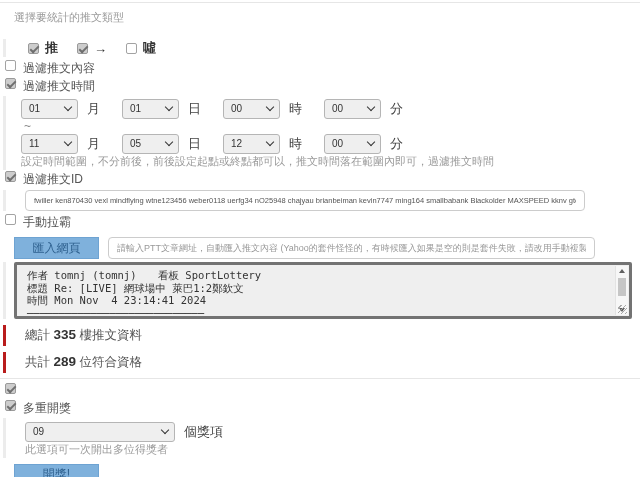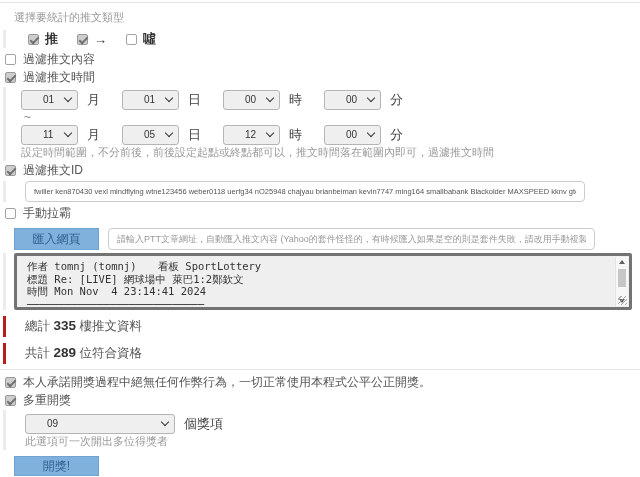--- a/index.html
+++ b/index.html
@@ -9,31 +9,31 @@
     font-size: 12px;
     color: #555;
     background: #fff;
     overflow: hidden;
     padding-top: 2px;
   }
   .hr { border: 0; border-top: 1px solid #e6e6e6; }
   .hr.top { margin: 0 0 7px 0; }
   .hr.mid { margin: 5px 0 4px 0; }
 
-  .section-label { color: #999; font-size: 11px; margin: 0 0 5px 14px; }
+  .section-label { color: #999; font-size: 11px; margin: 0 0 14px 14px; }
 
   .indent {
     margin-left: 3px;
     border-left: 3px solid #ececec;
     padding-left: 19px;
   }
   .indent.type-indent { padding-left: 22px; margin-bottom: 3px; }
   .indent.date-indent { padding: 2px 0 2px 15px; margin-top: 1px; }
 
-  .cbrow { display: flex; align-items: center; gap: 7px; padding-left: 5px; margin: 1px 0; min-height: 16px; }
+  .cbrow { display: flex; gap: 7px; padding-left: 5px; margin: 1px 0; min-height: 16px; }
   .cbrow .lbl { color: #555; font-size: 12px; }
 
   .cb {
     width: 11px; height: 11px; flex: none;
     border: 1px solid #a3a3a3; border-radius: 2px;
     background: #fff; display: inline-block; position: relative;
     cursor: pointer;
   }
   .cb.checked { background: #cdcdcd; border-color: #9a9a9a; }
   .cb.checked::after {
@@ -48,21 +48,21 @@
   .type-opt .tlabel { font-size: 13px; font-weight: bold; color: #333; }
   .type-opt .tlabel.arrow { font-weight: normal; }
 
   .date-row { display: flex; align-items: center; height: 21px; }
   .dgroup { display: flex; align-items: center; width: 101px; flex: none; }
   .unit { font-size: 13px; color: #444; margin-left: 9px; }
   .tilde { color: #888; font-size: 12px; height: 12px; line-height: 12px; margin: 1px 0 1px 3px; }
 
   .sel {
     display: inline-flex; align-items: center; justify-content: space-between;
-    height: 20px; padding: 0 6px 0 21px;
+    height: 20px; padding: 0 6px 0 7px;
     border: 1px solid #b5b5b5; border-radius: 3px;
     background: #efefef;
     font-size: 10px; color: #333; cursor: pointer; flex: none;
   }
   .sel.small { width: 57px; }
   .sel.wide { width: 150px; }
   .chev {
     display: inline-block; width: 6px; height: 6px;
     border-right: 1.6px solid #333; border-bottom: 1.6px solid #333;
     transform: rotate(45deg); margin-top: -3px;
@@ -286,21 +286,20 @@
   <span>總計</span> <b>335</b> <span>樓推文資料</span>
 </div>
 <div class="stat-line">
   <span>共計</span> <b>289</b> <span>位符合資格</span>
 </div>
 
 <hr class="hr mid">
 
 <div class="cbrow pledge-row">
   <span class="cb checked"></span>
-  <span class="lbl">本人承諾開獎過程中絕無任何作弊行為，一切正常使用本程式公平公正開獎。</span>
 </div>
 
 <div class="cbrow">
   <span class="cb checked"></span>
   <span class="lbl">多重開獎</span>
 </div>
 
 <div class="multi-indent">
   <div class="prize-row">
     <span class="sel wide">

